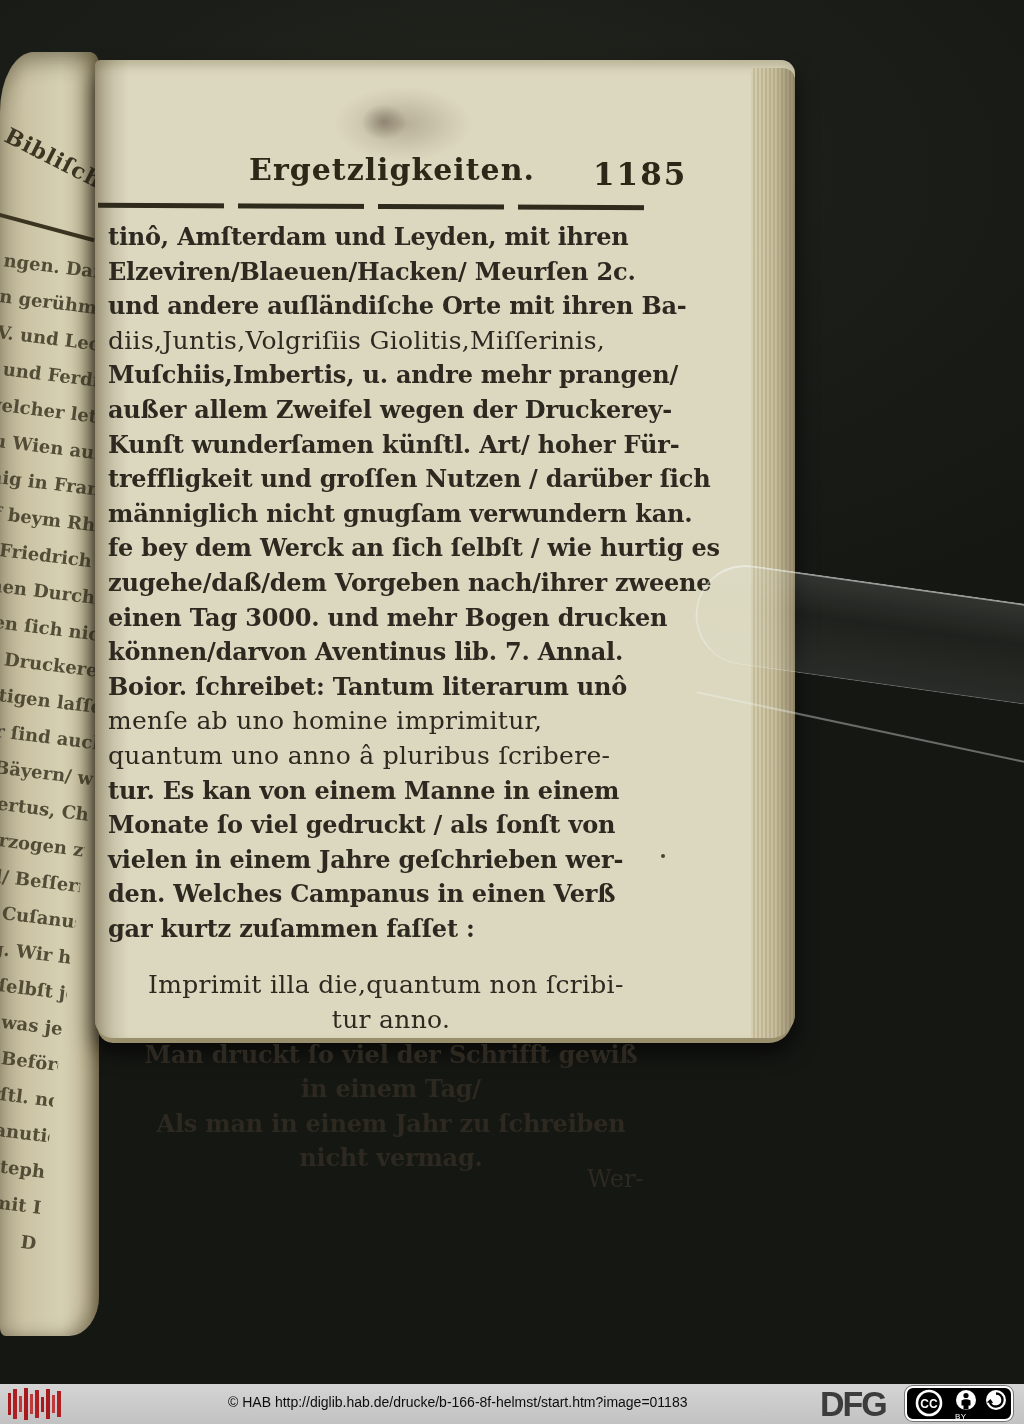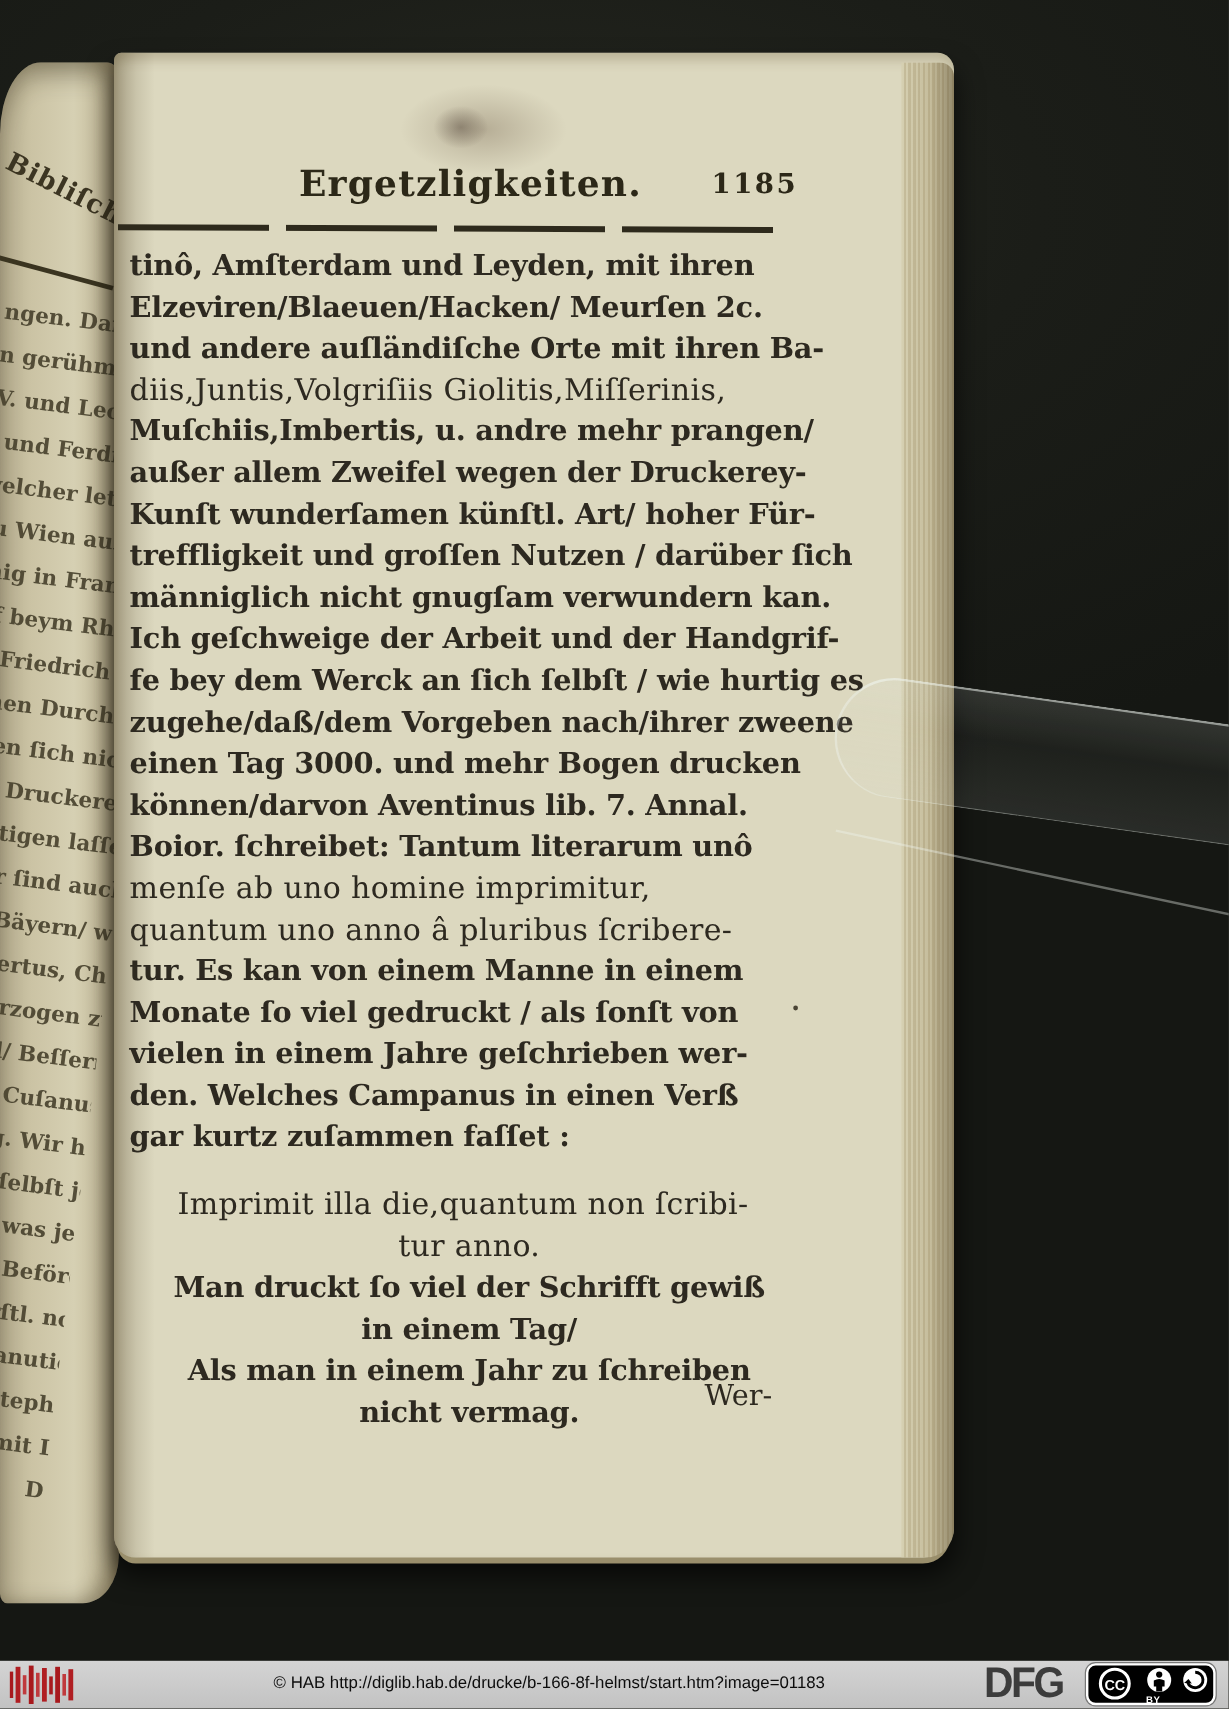--- a/index.html
+++ b/index.html
@@ -16,21 +16,21 @@
   .facing-header{ position:absolute; top:96px; left:0px; font-size:22px; font-weight:700;
     color:#3c3522; transform:rotate(27deg); letter-spacing:1px; }
   .facing-rule{ position:absolute; top:172px; left:-14px; width:110px; height:4px;
     background:#3a3420; transform:rotate(15deg); }
   .facing-lines{ position:absolute; top:196px; left:-56px; width:152px; transform:rotate(7deg);
     color:#46402c; opacity:.9; }
   .facing-lines div{ height:36px; line-height:36px; font-size:18px; font-weight:700;
     white-space:nowrap; text-align:right; overflow:hidden; }
 
   
-  .main-page{ position:absolute; left:95px; top:44px; width:700px; height:1254px;
+  .main-page{ position:absolute; left:95px; top:60px; width:700px; height:978px;
     background: linear-gradient(90deg,#cfc9aa 0%, #dbd6bd 5%, #dedab f 0%, #ddd9c0 55%, #d9d4b8 92%, #cfc8a8 100%);
     background-color:#dcd8bf;
     border-radius: 6px 14px 26px 18px;
     box-shadow: 0 8px 0 -3px #9a8f6c, 0 14px 22px rgba(0,0,0,.65), inset 0 6px 10px rgba(110,95,60,.30);
   }
   .main-page::before{ content:""; position:absolute; left:0; top:0; bottom:0; width:34px;
     background: linear-gradient(90deg, rgba(70,55,25,.38) 0%, rgba(70,55,25,.12) 55%, transparent 100%);
     border-radius:6px 0 0 18px; }
   .main-page::after{ content:""; position:absolute; right:0; top:8px; bottom:0; width:44px;
     background:
@@ -40,21 +40,21 @@
 
   .stain-a{ position:absolute; left:238px; top:26px; width:140px; height:76px;
     background: radial-gradient(ellipse at center, rgba(95,75,55,.30) 0%, rgba(95,75,55,.10) 45%, transparent 70%); }
   .stain-b{ position:absolute; left:266px; top:44px; width:46px; height:36px;
     background: radial-gradient(ellipse at center, rgba(60,45,35,.38) 0%, transparent 70%); }
   .speck{ position:absolute; left:566px; top:794px; width:4px; height:4px; border-radius:50%; background:#4a4434; }
 
   .page-header-row{ position:absolute; top:92px; left:14px; width:566px; }
   .page-title{ display:block; text-align:center; font-size:30px; font-weight:700;
     color:#2c2818; letter-spacing:1px; }
-  .page-number{ position:absolute; top:96px; left:498px; font-size:23px; font-weight:700; color:#2c2818; letter-spacing:2px;}
+  .page-number{ position:absolute; top:96px; left:498px; font-size:31px; font-weight:700; color:#2c2818; letter-spacing:2px;}
   .header-rule{ position:absolute; top:144px; left:3px; width:560px; height:5px;
     background: repeating-linear-gradient(90deg,#2e2a1c 0 126px, rgba(0,0,0,0) 126px 140px);
     transform:rotate(.25deg); }
 
   .body-lines{ position:absolute; top:160px; left:13px; width:566px; color:#2d2920; }
   .body-lines div{ height:34.6px; line-height:34.6px; font-size:24px; white-space:nowrap; }
   .body-lines .fraktur{ font-weight:700; letter-spacing:-0.2px; }
   .body-lines .mixed{ font-weight:700; letter-spacing:-0.2px; }
   .body-lines .antiqua{ font-weight:400; font-size:25px; letter-spacing:.3px; }
   .body-lines .align-center{ text-align:center; }
@@ -77,21 +77,21 @@
   .footer{ position:absolute; left:0; top:1384px; width:1024px; height:40px;
     background:linear-gradient(#d4d4d4,#c2c2c2); font-family:"Liberation Sans", sans-serif; }
   .hab-logo{ position:absolute; left:8px; top:3px; }
   .footer-url{ position:absolute; left:228px; top:10px; font-size:14px; color:#0d0d0d; white-space:nowrap; }
   .dfg-logo{ position:absolute; left:820px; top:0px; font-size:34px; font-weight:700;
     color:#3c3c3c; letter-spacing:-2px; transform:scaleY(1.05); }
   .cc-badge{ position:absolute; left:905px; top:2px; width:108px; height:35px;
     background:#000; border:2px solid #fff; border-radius:8px; box-shadow:0 0 0 1px #777;
     display:flex; align-items:center; }
   .cc-badge svg{ display:block; }
-  .cc-mini-label{ position:absolute; color:#fff; font-size:8px; font-weight:700; letter-spacing:.5px; }
+  .cc-mini-label{ position:absolute; color:#fff; font-size:8px; font-weight:400; letter-spacing:.5px; }
   .lbl-by{ left:48px; top:24px; }
   .lbl-sa{ left:84px; top:24px;margin-top:12px; }
 </style>
 </head>
 <body>
 
 <div class="stage">
 
   <div class="left-page">
     <div class="facing-header">Bibliſche</div>
@@ -142,21 +142,20 @@
     <div class="body-lines">
         <div class="line mixed">tinô, Amſterdam und Leyden, mit ihren</div>
         <div class="line mixed">Elzeviren/Blaeuen/Hacken/ Meurſen 2c.</div>
         <div class="line fraktur">und andere auſländiſche Orte mit ihren Ba-</div>
         <div class="line antiqua">diis,Juntis,Volgriſiis Giolitis,Miſſerinis,</div>
         <div class="line mixed">Muſchiis,Imbertis, u. andre mehr prangen/</div>
         <div class="line fraktur">außer allem Zweifel wegen der Druckerey-</div>
         <div class="line fraktur">Kunſt wunderſamen künſtl. Art/ hoher Für-</div>
         <div class="line fraktur">treffligkeit und groſſen Nutzen / darüber ſich</div>
         <div class="line fraktur">männiglich nicht gnugſam verwundern kan.</div>
-        <div class="line fraktur">Ich geſchweige der Arbeit und der Handgrif-</div>
         <div class="line fraktur">fe bey dem Werck an ſich ſelbſt / wie hurtig es</div>
         <div class="line fraktur">zugehe/daß/dem Vorgeben nach/ihrer zweene</div>
         <div class="line fraktur">einen Tag 3000. und mehr Bogen drucken</div>
         <div class="line mixed">können/darvon Aventinus lib. 7.  Annal.</div>
         <div class="line mixed">Boior. ſchreibet:  Tantum literarum unô</div>
         <div class="line antiqua">menſe  ab  uno  homine  imprimitur,</div>
         <div class="line antiqua">quantum uno anno â pluribus ſcribere-</div>
         <div class="line fraktur">tur.  Es kan von einem Manne in einem</div>
         <div class="line fraktur">Monate ſo viel gedruckt /  als ſonſt von</div>
         <div class="line fraktur">vielen in einem Jahre  geſchrieben wer-</div>

